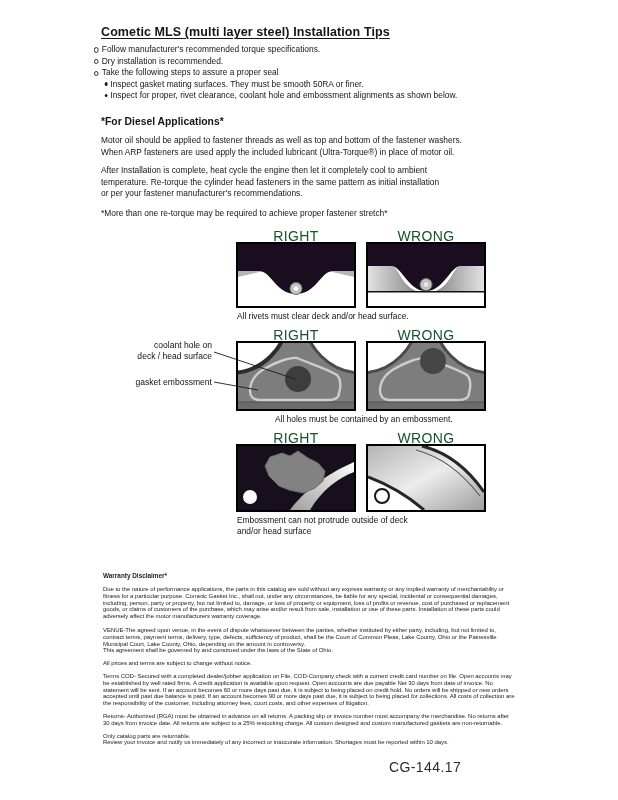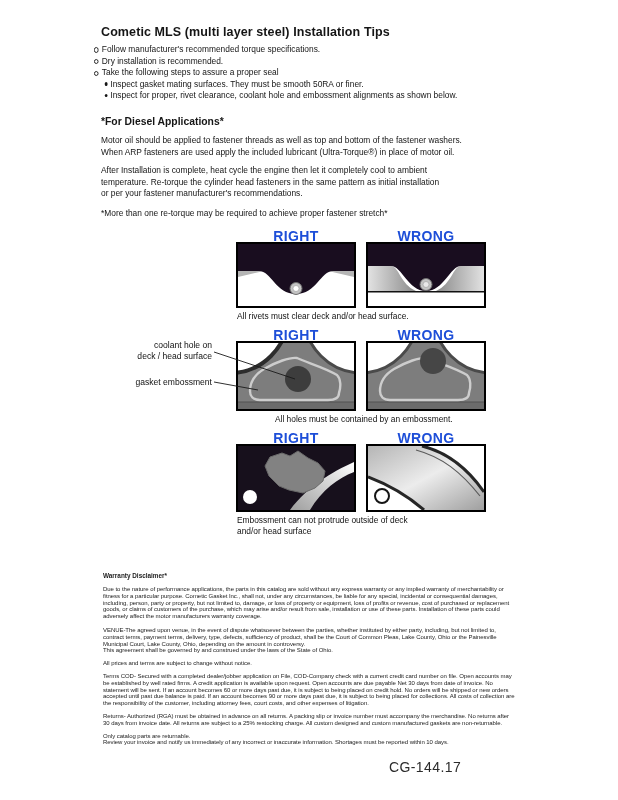--- a/index.html
+++ b/index.html
@@ -5,37 +5,37 @@
   html,body{margin:0;padding:0;background:#ffffff;}
   .page{
     position:relative;width:618px;height:800px;background:#ffffff;overflow:hidden;
     font-family:"Liberation Sans","DejaVu Sans",sans-serif;color:#151515;
   }
   .cx{transform:scaleX(0.9);transform-origin:0 0;}
   .cxr{transform:scaleX(0.9);transform-origin:100% 0;}
 
   .title{
     position:absolute;left:101px;top:25px;font-size:12.5px;font-weight:bold;
-    white-space:nowrap;text-underline-offset:2px;text-decoration-thickness:1.2px;
+    white-space:nowrap;text-decoration:underline;text-underline-offset:2px;text-decoration-thickness:1.2px;
     letter-spacing:0.1px;
   }
 
   .bullets{position:absolute;left:94px;top:44px;font-size:9.3px;line-height:11.6px;}
   .b-row{display:flex;white-space:nowrap;}
   .b-row.sub{padding-left:12px;}
   .mk{flex:none;display:inline-block;}
   .mk.open{width:3.2px;height:3.2px;border:0.9px solid #222;border-radius:50%;margin:3.4px 3.5px 0 0;}
   .mk.dot{width:3.4px;height:3.4px;background:#151515;border-radius:50%;margin:3.6px 2.8px 0 0;}
 
   .diesel{position:absolute;left:101px;top:115px;font-size:9.3px;line-height:11.6px;}
   .diesel h2{margin:0 0 6px 0;font-size:11.5px;line-height:13px;white-space:nowrap;}
   .diesel p{margin:0 0 7px 0;}
 
   .figlabels{position:absolute;left:236px;width:250px;display:flex;gap:10px;}
-  .figlabels span{flex:none;width:120px;text-align:center;font-size:14px;font-weight:700;letter-spacing:0.4px;color:#1d4ed8;}
+  .figlabels span{flex:none;width:120px;text-align:center;font-size:14px;font-weight:400;letter-spacing:0.4px;color:#14532d;}
   .figrow{position:absolute;left:236px;display:flex;gap:10px;}
   .figrow svg{display:block;}
   .caption{position:absolute;font-size:9.3px;line-height:11.3px;white-space:nowrap;color:#111;}
   .caption.center{text-align:center;white-space:nowrap;}
 
   .ann{position:absolute;left:76px;width:136px;text-align:right;font-size:9.5px;line-height:10.5px;color:#111;}
 
   .overlay{position:absolute;left:0;top:0;pointer-events:none;z-index:5;}
 
   .disclaimer{position:absolute;left:103px;top:572px;width:414px;color:#1c1c1c;}

